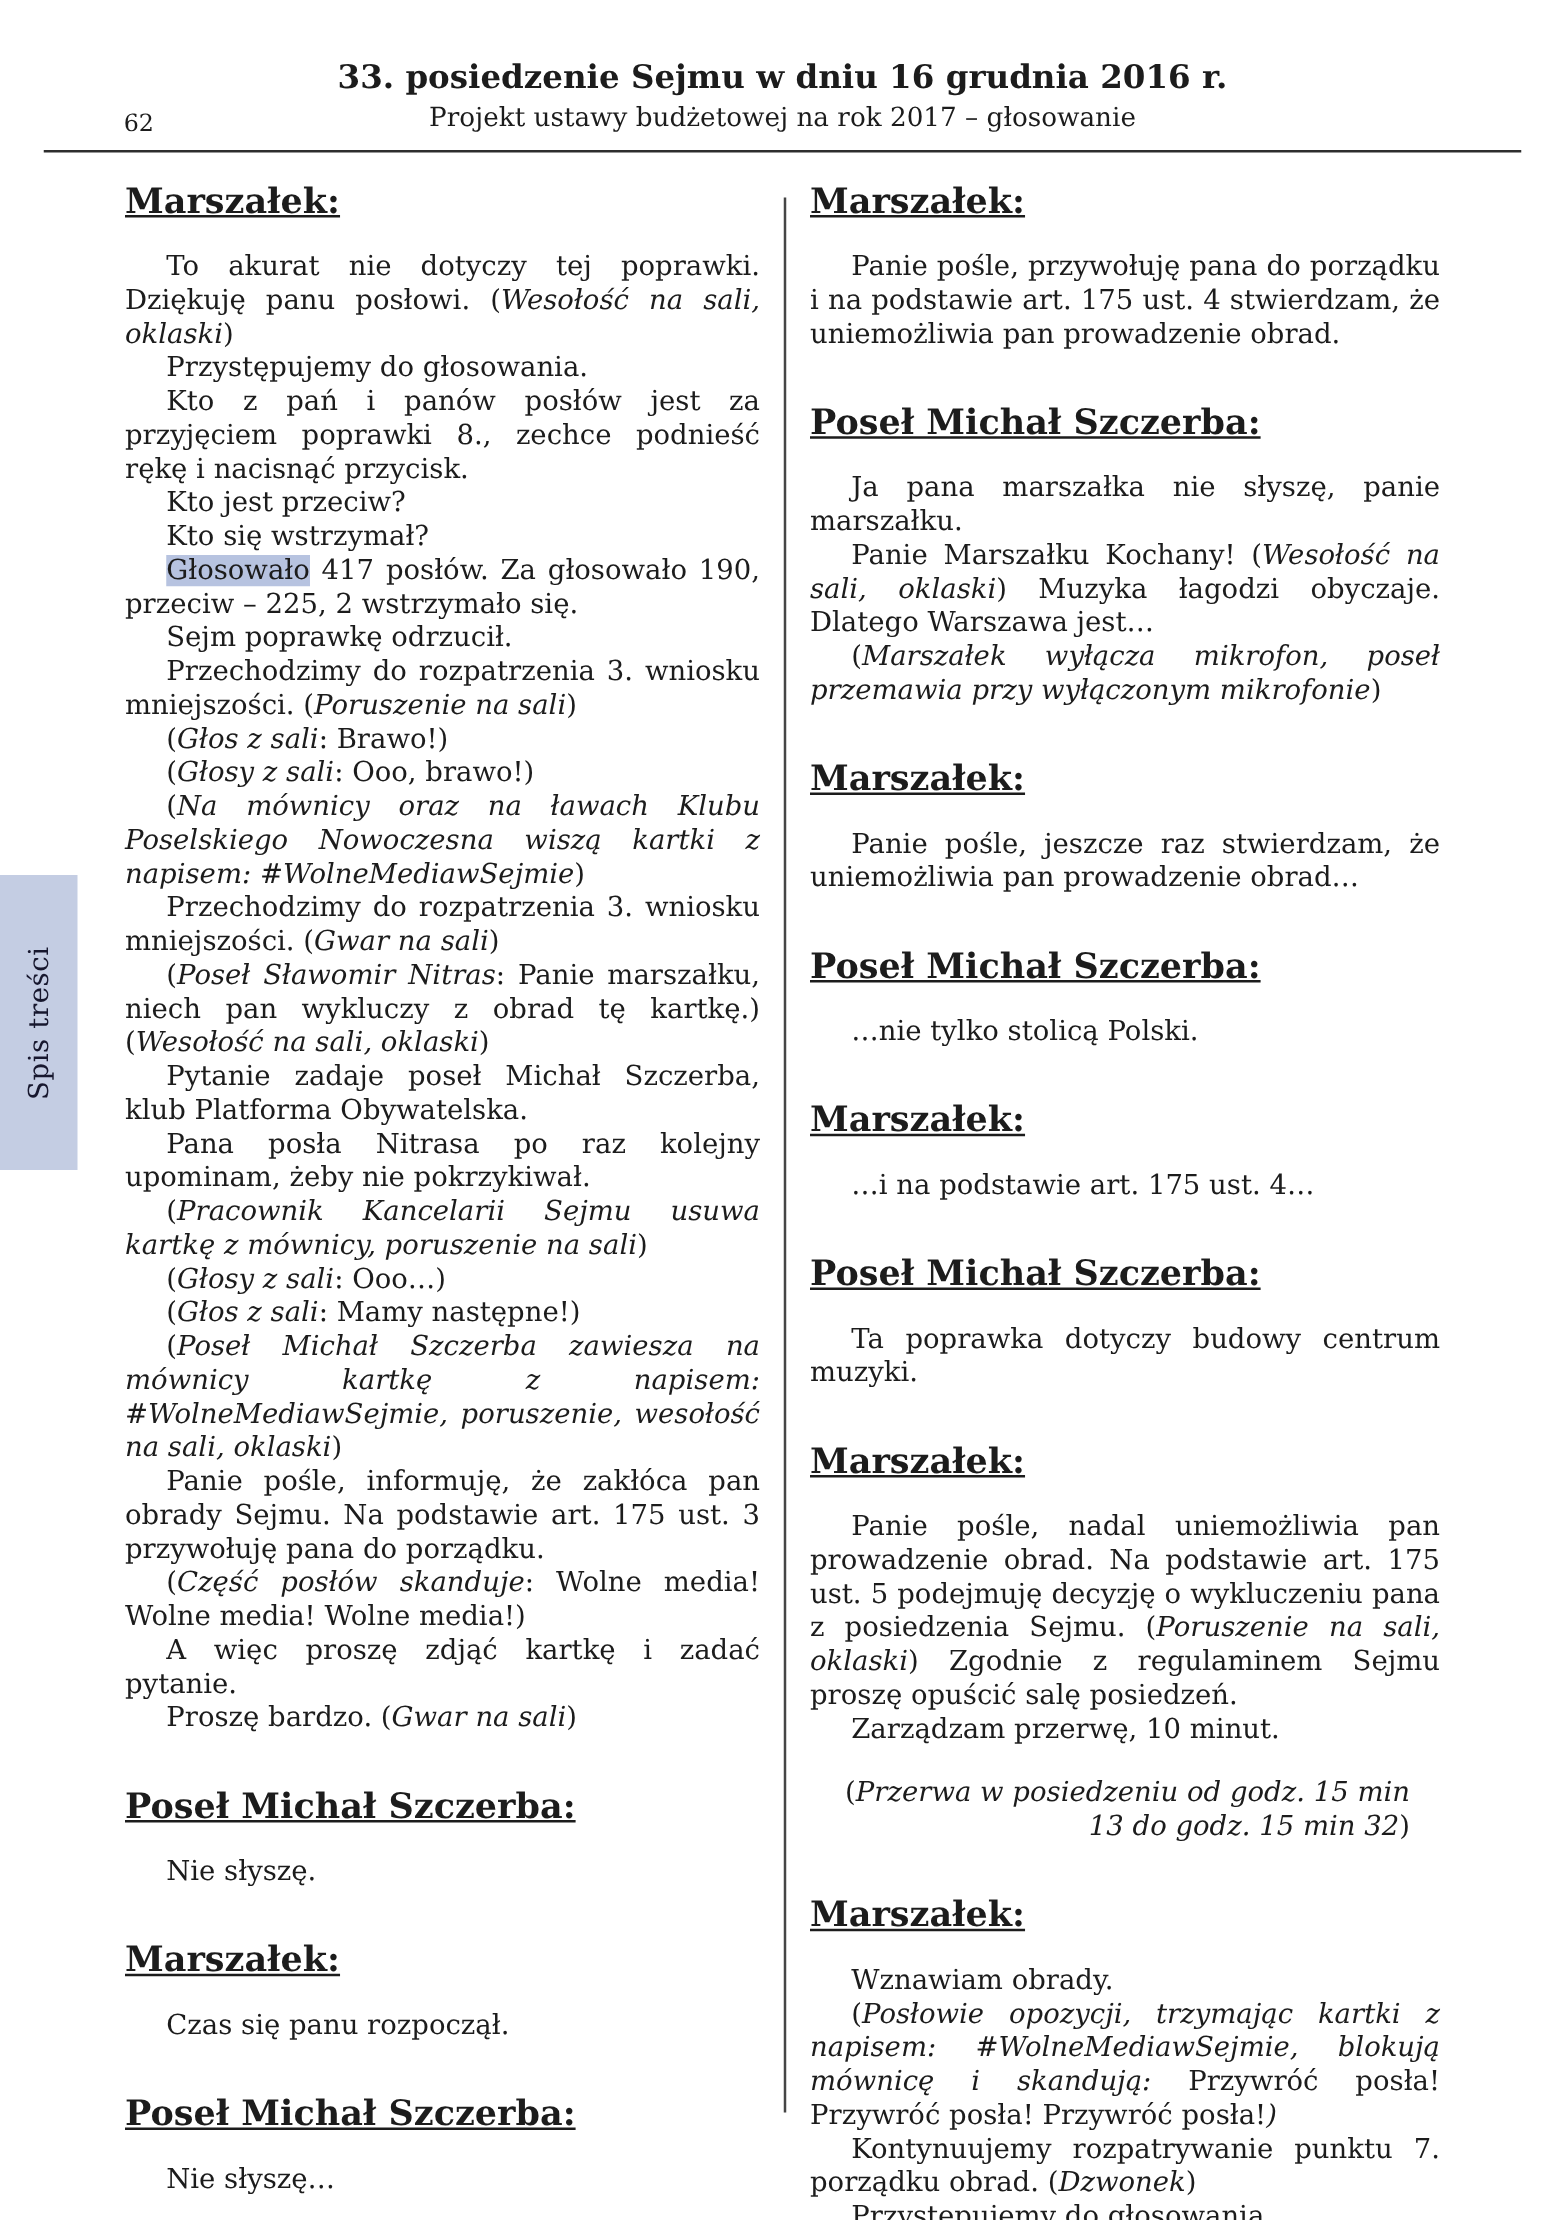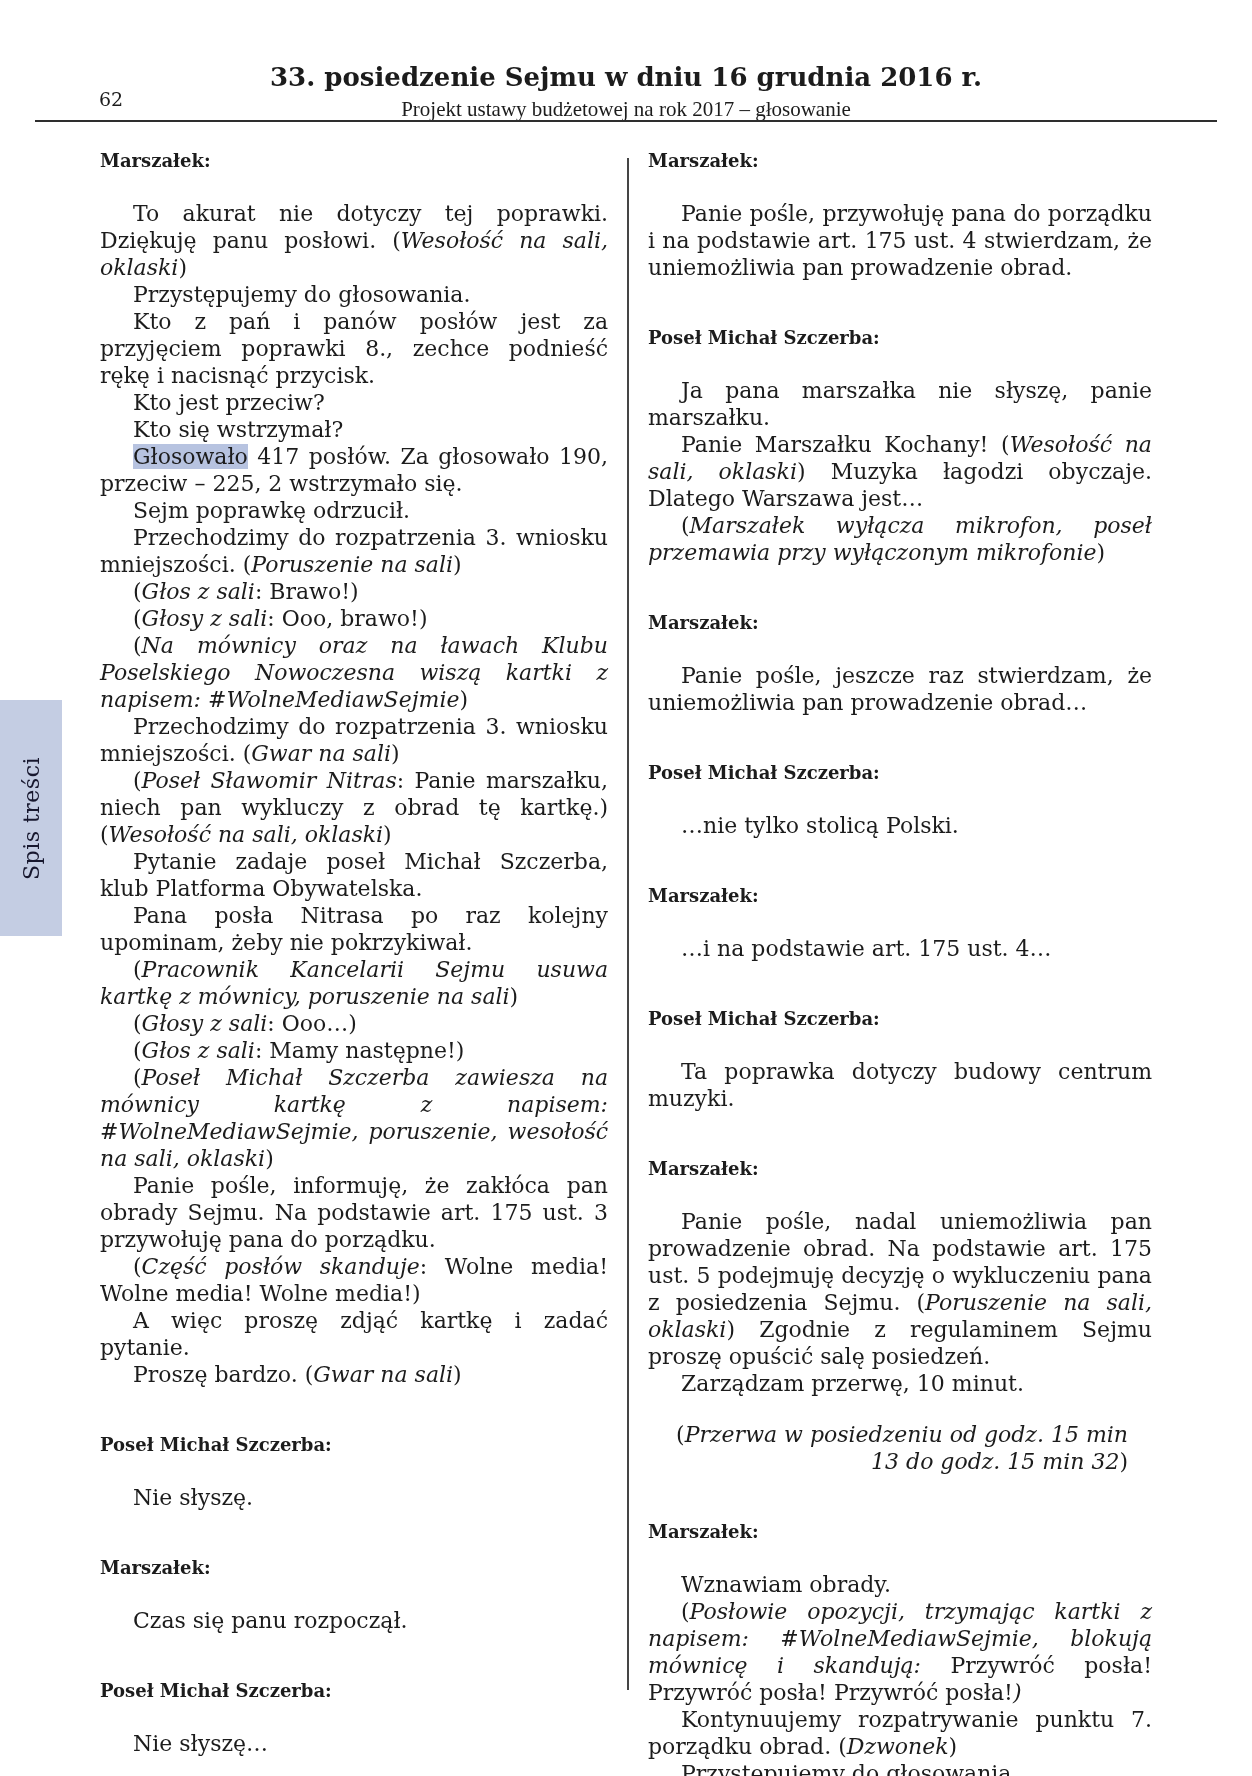--- a/index.html
+++ b/index.html
@@ -6,42 +6,42 @@
   html, body { margin: 0; padding: 0; }
   body {
     width: 1252px; height: 1776px;
     background: #ffffff;
     position: relative;
     font-family: "DejaVu Serif", "Liberation Serif", serif;
     color: var(--ink);
     overflow: hidden;
   }
   .header { position: absolute; top: 0; left: 35px; right: 35px; }
-  .h1 { text-align: center; font-weight: bold; font-size: 26px; padding-top: 62px; }
-  .h2 { text-align: center; font-size: 21px; margin-top: 5px; font-family: Liberation Serif, serif; }
+  .h1 { text-align: center; font-weight: bold; font-size: 26px; padding-top: 47px; }
+  .h2 { text-align: center; font-size: 21px; margin-top: 5px; }
   .page-number { position: absolute; left: 64px; top: 88px; font-size: 19px; }
   .rule { position: absolute; top: 120px; left: 0; right: 0; height: 2px; background: #2e2e2e; }
 
   .sidebar-tab {
     position: absolute; left: 0; top: 700px; width: 62px; height: 236px;
     background: var(--tab-bg);
     display: flex; align-items: center; justify-content: center;
     cursor: pointer;
   }
   .sidebar-tab span {
     writing-mode: vertical-rl; transform: rotate(180deg);
     font-size: 22px; color: #17172e; letter-spacing: 0.5px; white-space: nowrap;
   }
 
   .columns { position: absolute; top: 138px; left: 100px; width: 1052px; display: flex; }
   .col { width: 508px; font-size: 22px; line-height: 27px; }
   .col-right { width: 504px; }
   .divider { width: 2px; background: #454545; height: 1532px; margin: 20px 19px 0 19px; flex: none; }
 
-  .speaker { font-size: 18px; font-weight: bold; margin: 42px 0 24px 0; line-height: 30px; }
+  .speaker { font-size: 28px; font-weight: bold; margin: 42px 0 24px 0; line-height: 30px; text-decoration: underline; }
   .col > .speaker:first-child { margin-top: 8px; }
   p.para { margin: 0; text-align: justify; text-indent: 33px; }
   p.center { text-align: right; text-indent: 0; margin: 24px 0; padding: 0 24px; }
   .it { font-style: italic; }
   .hl { background: var(--hl); margin-top: 34px; }
 </style>
 </head>
 <body>
 
 <div class="header">

